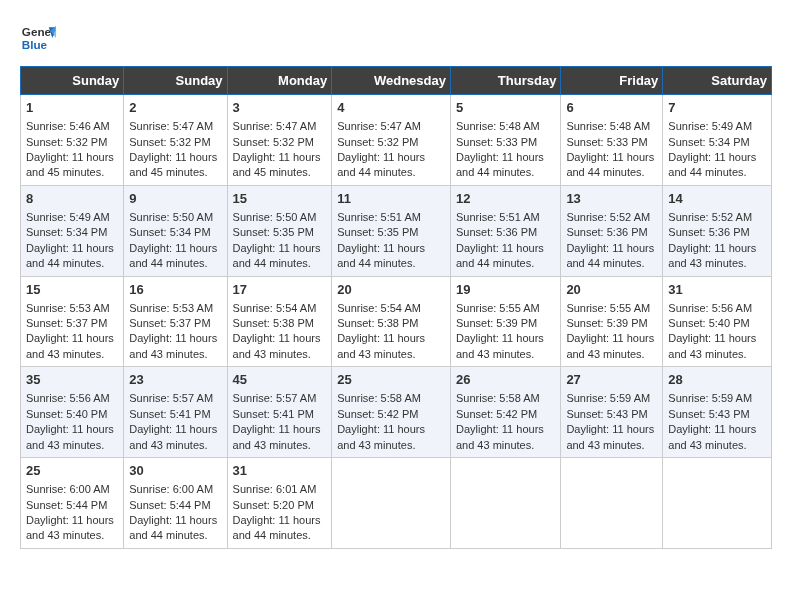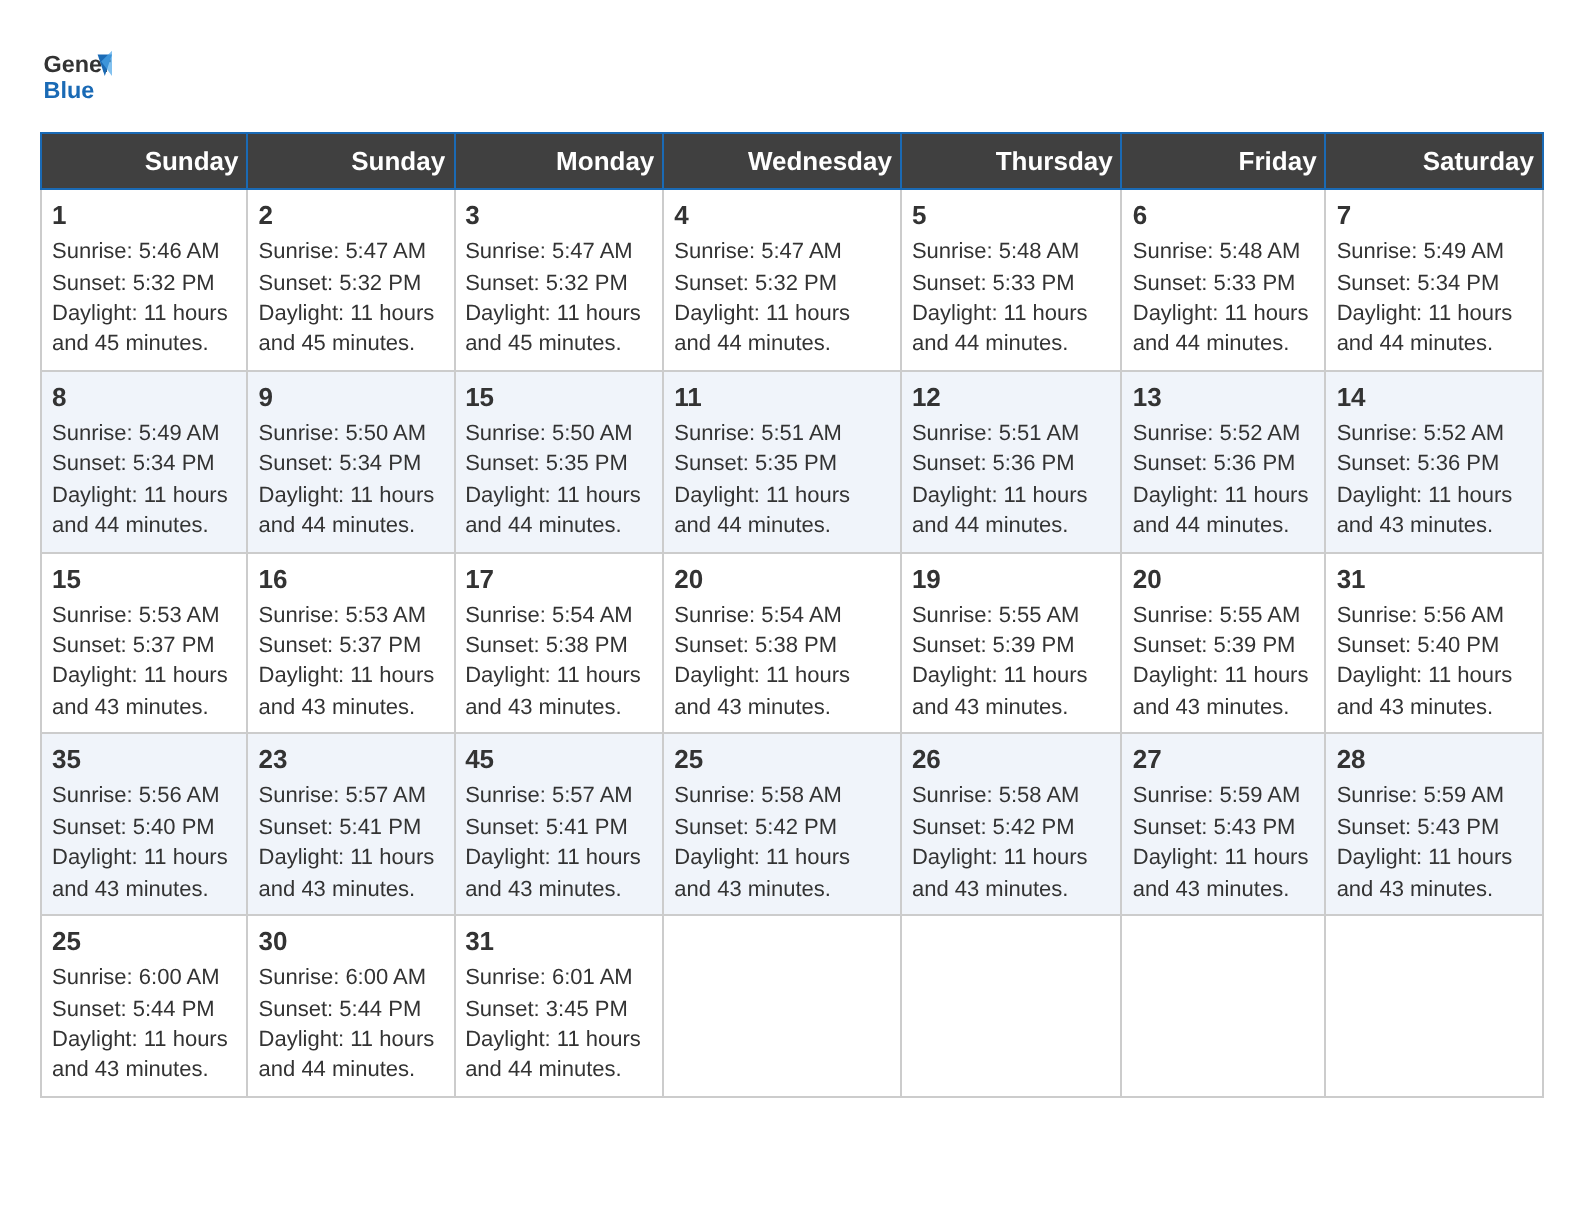--- a/index.html
+++ b/index.html
@@ -137,20 +137,20 @@
         <td><span class="day-num">23</span><span>Sunrise: 5:57 AM</span><br><span>Sunset: 5:41 PM</span><br><span>Daylight: 11 hours and 43 minutes.</span></td>
         <td><span class="day-num">45</span><span>Sunrise: 5:57 AM</span><br><span>Sunset: 5:41 PM</span><br><span>Daylight: 11 hours and 43 minutes.</span></td>
         <td><span class="day-num">25</span><span>Sunrise: 5:58 AM</span><br><span>Sunset: 5:42 PM</span><br><span>Daylight: 11 hours and 43 minutes.</span></td>
         <td><span class="day-num">26</span><span>Sunrise: 5:58 AM</span><br><span>Sunset: 5:42 PM</span><br><span>Daylight: 11 hours and 43 minutes.</span></td>
         <td><span class="day-num">27</span><span>Sunrise: 5:59 AM</span><br><span>Sunset: 5:43 PM</span><br><span>Daylight: 11 hours and 43 minutes.</span></td>
         <td><span class="day-num">28</span><span>Sunrise: 5:59 AM</span><br><span>Sunset: 5:43 PM</span><br><span>Daylight: 11 hours and 43 minutes.</span></td>
       </tr>
       <tr>
         <td><span class="day-num">25</span><span>Sunrise: 6:00 AM</span><br><span>Sunset: 5:44 PM</span><br><span>Daylight: 11 hours and 43 minutes.</span></td>
         <td><span class="day-num">30</span><span>Sunrise: 6:00 AM</span><br><span>Sunset: 5:44 PM</span><br><span>Daylight: 11 hours and 44 minutes.</span></td>
-        <td><span class="day-num">31</span><span>Sunrise: 6:01 AM</span><br><span>Sunset: 3:45 PM</span><br><span>Daylight: 11 hours and 44 minutes.</span></td>
+        <td><span class="day-num">31</span><span>Sunrise: 6:01 AM</span><br><span>Sunset: 5:20 PM</span><br><span>Daylight: 11 hours and 44 minutes.</span></td>
         <td class="cell-empty"></td>
         <td class="cell-empty"></td>
         <td class="cell-empty"></td>
         <td class="cell-empty"></td>
       </tr>
     </tbody>
 </table>
 
 </body></html>

